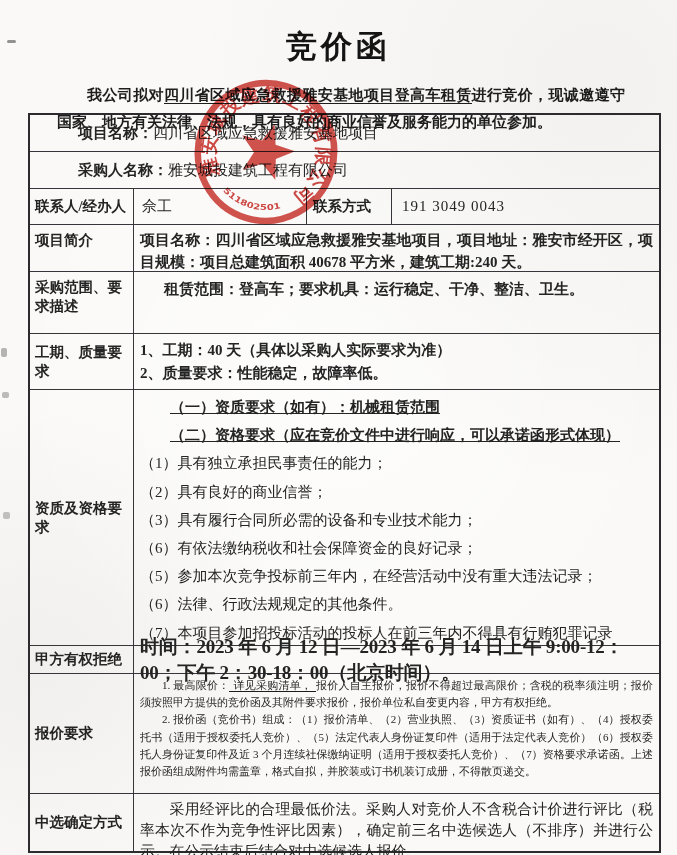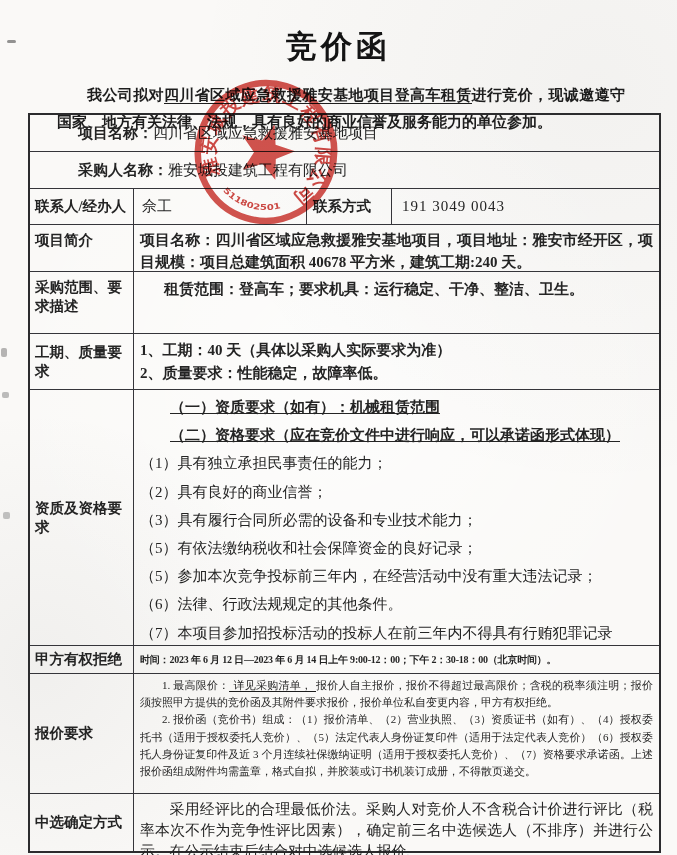--- a/index.html
+++ b/index.html
@@ -55,21 +55,21 @@
   .c-method { width:85px; flex:0 0 85px; border-right:1.6px solid #35353a;
               display:flex; align-items:center; padding-left:6px; font-weight:700; font-size:14.5px; }
   .c-phone  { flex:1; display:flex; align-items:center; padding-left:10px; font-weight:500; letter-spacing:1px; }
 
   .r4 .val { line-height:22px; font-weight:600; justify-content:flex-start; padding-top:4px; text-align:justify; }
   .r5 .val { justify-content:flex-start; padding-top:8px; padding-left:30px; font-weight:600; }
   .r6 .val { line-height:23px; font-weight:600; }
   .r7 .val { justify-content:flex-start; padding-top:3px; }
   .qline { line-height:28.2px; font-weight:500; }
   .qline.head { text-indent:2em; font-weight:600;text-decoration:underline; }
-  .r8 .val { font-weight:600; font-size:10px; letter-spacing:-0.2px; }
+  .r8 .val { font-weight:600; font-size:19px; letter-spacing:-0.2px; }
   .r9 .val { justify-content:flex-start; padding-top:3px; font-size:11px; line-height:17.2px; font-weight:500; text-align:justify; }
   .r9 p { text-indent:2em; }
   .r10 .val { justify-content:flex-start; padding-top:5px; font-size:14.8px; line-height:21px; font-weight:500; text-indent:2em; text-align:justify; }
 
   
   .seal {
     position:absolute; left:191px; top:76px; width:150px; height:152px;
     transform:rotate(17deg); opacity:0.88; mix-blend-mode:multiply;
     pointer-events:none;
   }
@@ -132,21 +132,21 @@
     </div>
 
     <div class="row r7">
       <div class="lab">资质及资格要求</div>
       <div class="val">
         <div class="qline head">（一）资质要求（如有）：机械租赁范围</div>
         <div class="qline head">（二）资格要求（应在竞价文件中进行响应，可以承诺函形式体现）</div>
         <div class="qline">（1）具有独立承担民事责任的能力；</div>
         <div class="qline">（2）具有良好的商业信誉；</div>
         <div class="qline">（3）具有履行合同所必需的设备和专业技术能力；</div>
-        <div class="qline">（5）有依法缴纳税收和社会保障资金的良好记录；</div>
+        <div class="qline">（6）有依法缴纳税收和社会保障资金的良好记录；</div>
         <div class="qline">（5）参加本次竞争投标前三年内，在经营活动中没有重大违法记录；</div>
         <div class="qline">（6）法律、行政法规规定的其他条件。</div>
         <div class="qline">（7）本项目参加招投标活动的投标人在前三年内不得具有行贿犯罪记录</div>
       </div>
     </div>
 
     <div class="row r8">
       <div class="lab">甲方有权拒绝</div>
       <div class="val">时间：2023 年 6 月 12 日—2023 年 6 月 14 日上午 9:00-12：00；下午 2：30-18：00（北京时间）。</div>
     </div>

